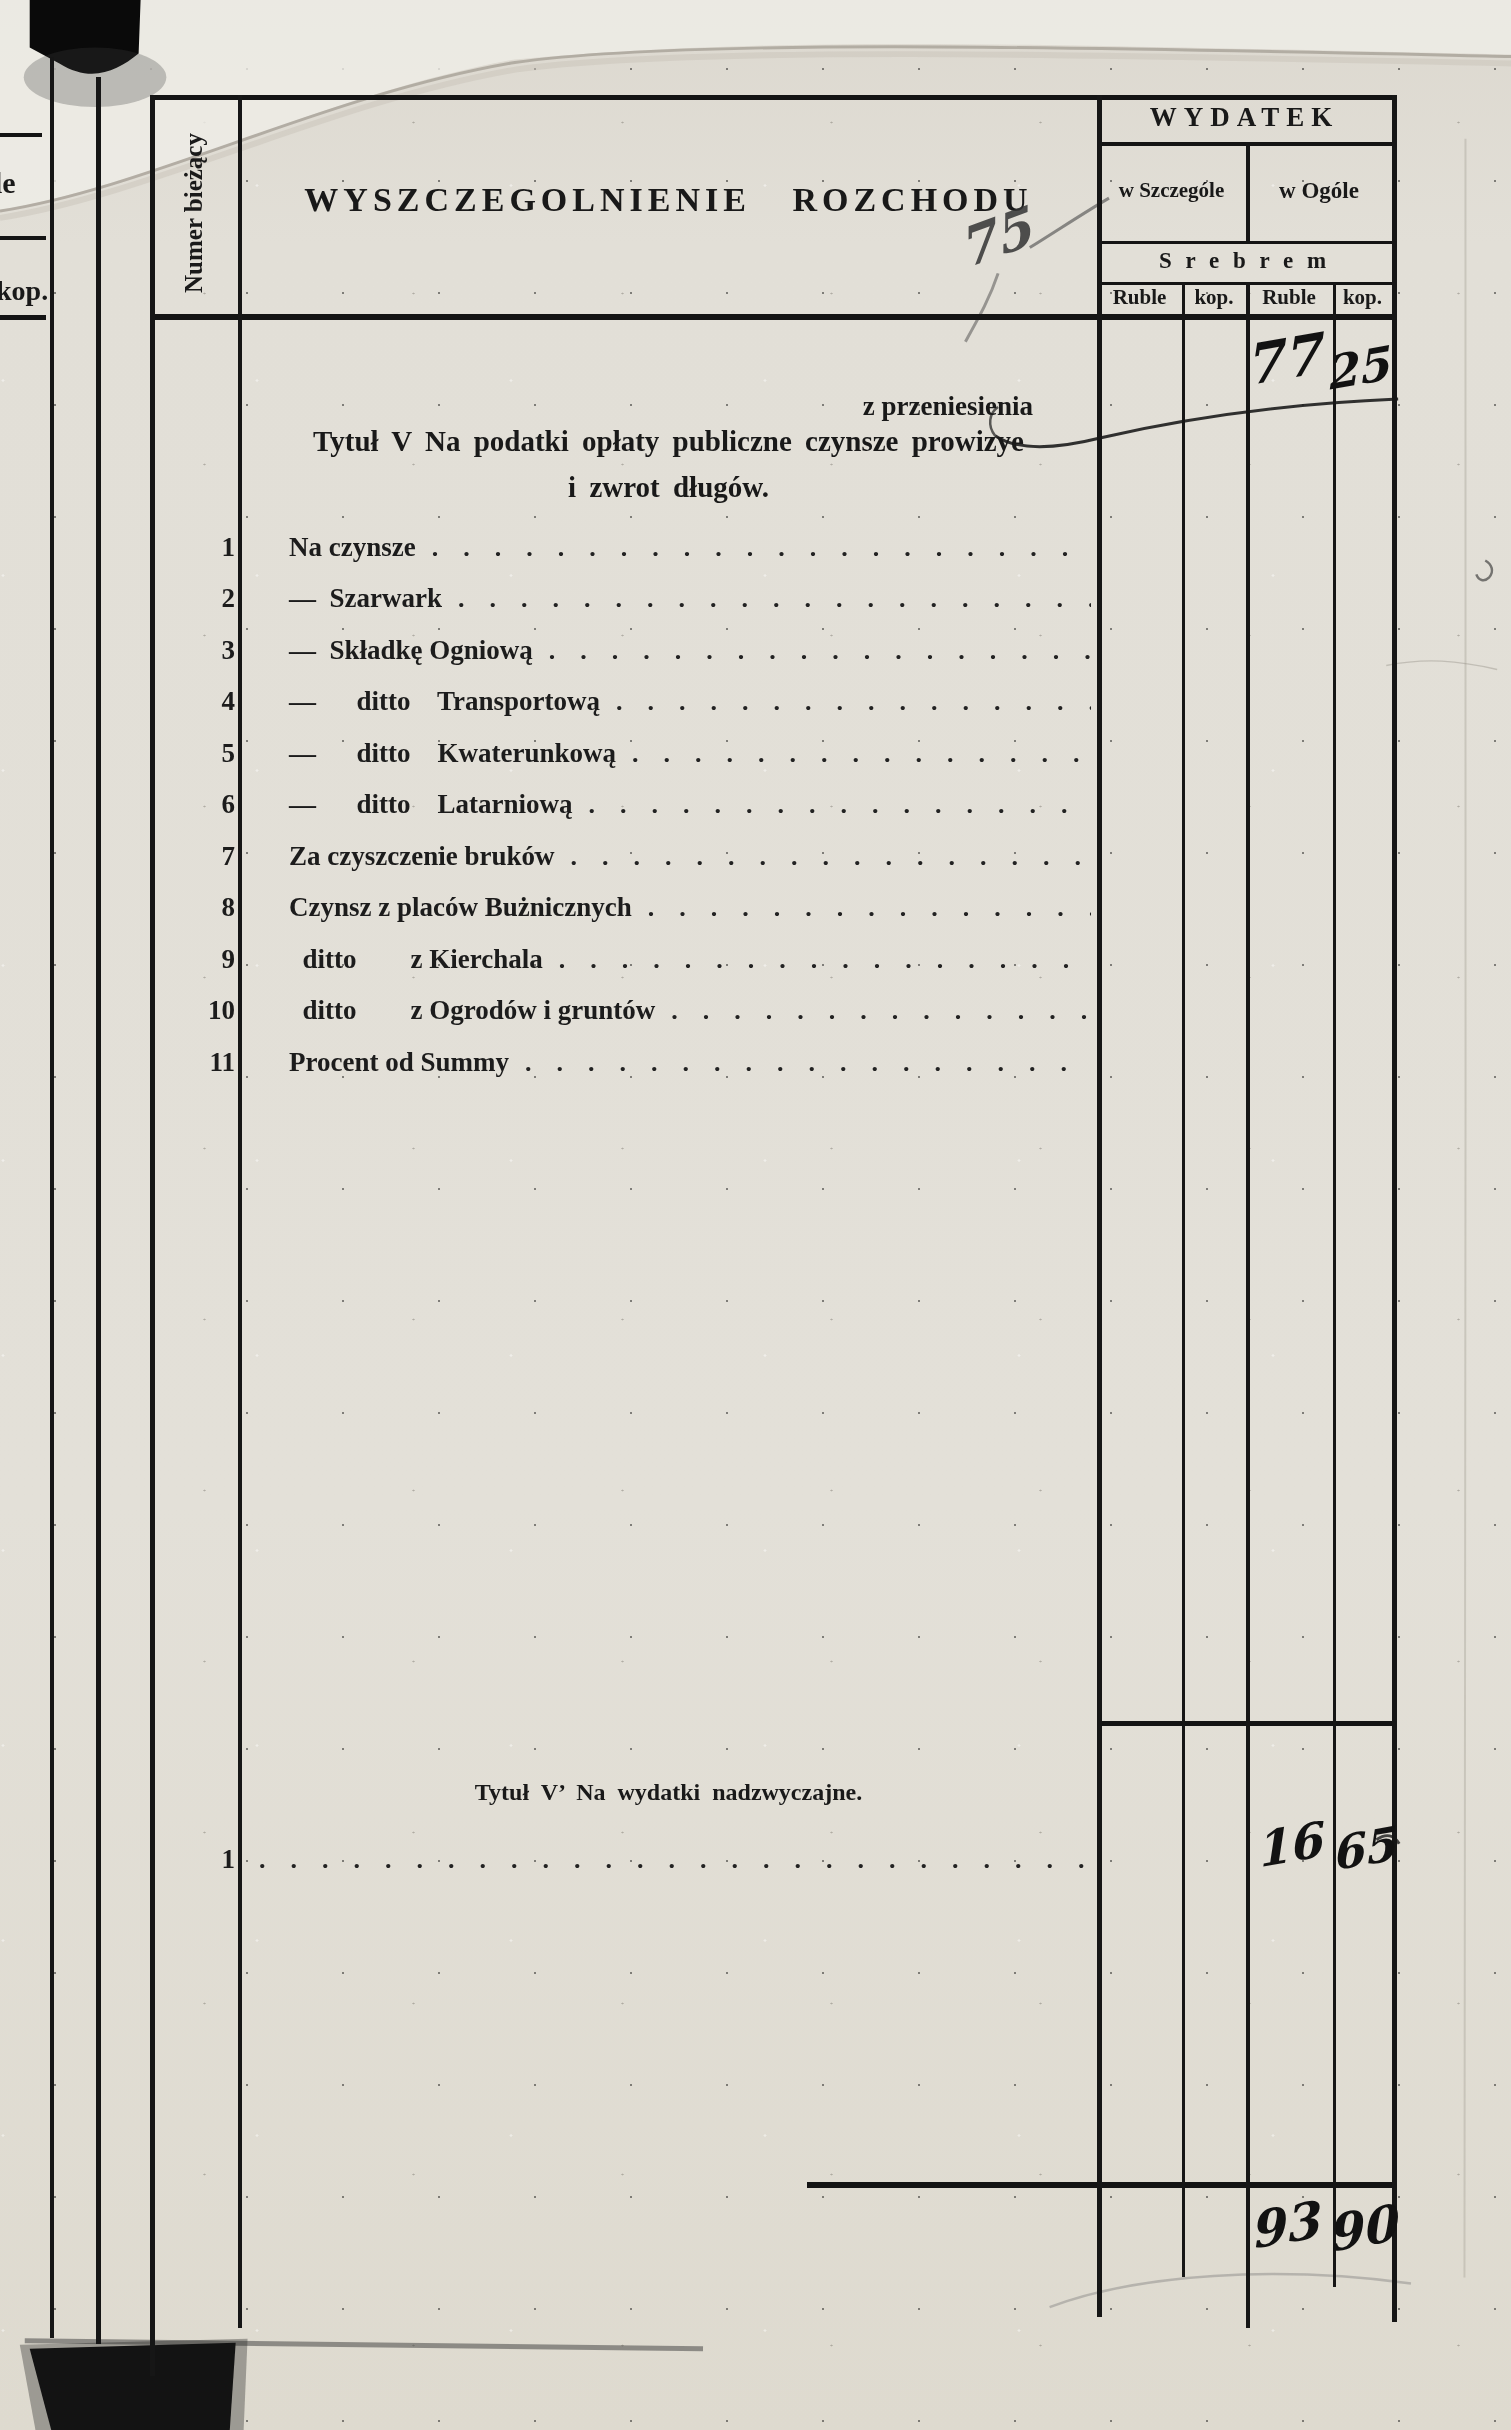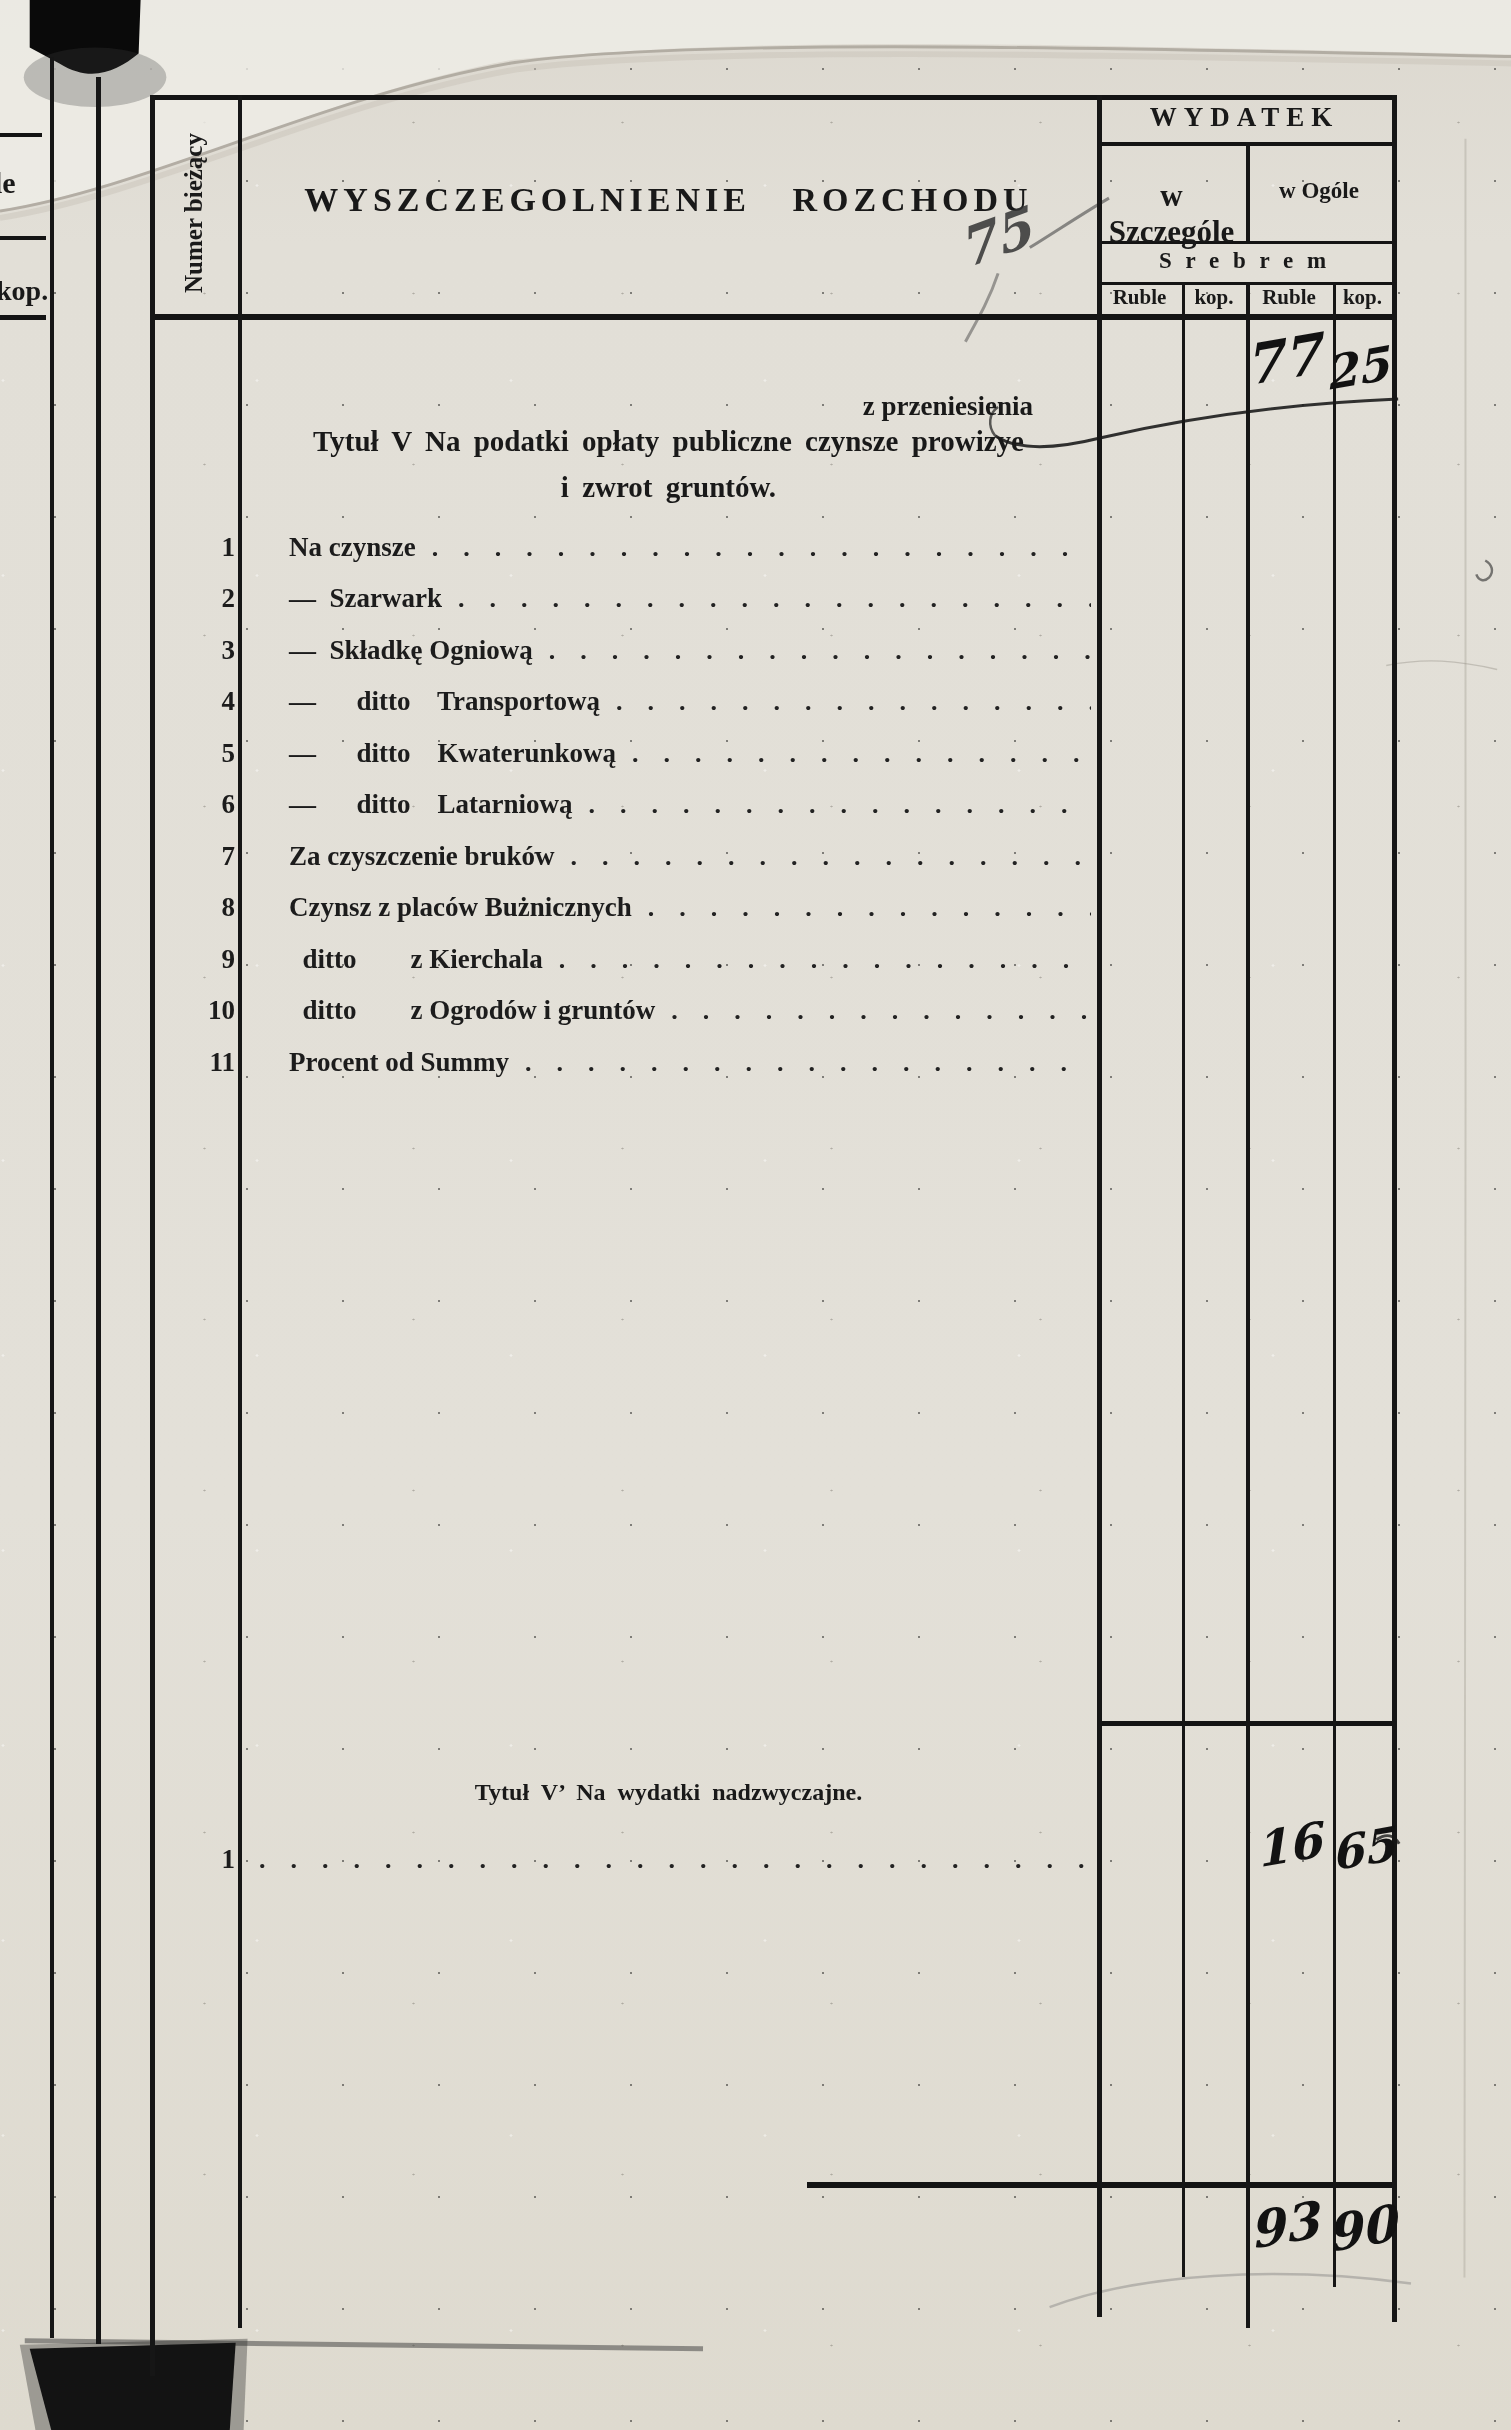--- a/index.html
+++ b/index.html
@@ -93,36 +93,36 @@
   <div class="vline" style="left:1097px;top:95px;width:5px;height:2222px;"></div>
   <div class="vline" style="left:1182px;top:283px;width:3px;height:1994px;"></div>
   <div class="vline" style="left:1246px;top:142px;width:4px;height:99px;"></div>
   <div class="vline" style="left:1246px;top:282px;width:4px;height:2046px;"></div>
   <div class="vline" style="left:1333px;top:283px;width:3px;height:2004px;"></div>
   <div class="vline" style="left:1392px;top:95px;width:5px;height:2227px;"></div>
 
   <div class="vertlabel" style="left:85px;top:198px;width:218px;height:30px;line-height:30px;font-size:25px;">Numer bieżący</div>
   <div class="print center" style="left:243px;top:181px;width:851px;font-size:34px;letter-spacing:5px;word-spacing:28px;">WYSZCZEGOLNIENIE ROZCHODU</div>
   <div class="print center" style="left:1097px;top:102px;width:295px;font-size:27px;letter-spacing:7px;">WYDATEK</div>
-  <div class="print center" style="left:1097px;top:178px;width:149px;font-size:31px;">w Szczególe</div>
+  <div class="print center" style="left:1097px;top:178px;width:149px;font-size:21px;">w Szczególe</div>
   <div class="print center" style="left:1246px;top:178px;width:146px;font-size:23px;">w Ogóle</div>
   <div class="print center" style="left:1097px;top:248px;width:295px;font-size:23px;letter-spacing:4px;">S r e b r e m</div>
   <div class="print center" style="left:1097px;top:285px;width:85px;font-size:21px;">Ruble</div>
   <div class="print center" style="left:1182px;top:285px;width:64px;font-size:21px;">kop.</div>
   <div class="print center" style="left:1246px;top:285px;width:86px;font-size:21px;">Ruble</div>
   <div class="print center" style="left:1333px;top:285px;width:59px;font-size:21px;">kop.</div>
 
   <div class="hw" style="left:945px;top:210px;width:109px;font-size:53px;color:#343434;opacity:.85;transform:rotate(-20deg) skewX(-10deg);">75</div>
 
   <div class="print right" style="left:686px;top:358px;width:347px;font-size:27px;">z przeniesienia</div>
   <div class="hw" style="left:1238px;top:331px;width:99px;font-size:55px;">77</div>
   <div class="hw" style="left:1329px;top:345px;width:61px;font-size:46px;">25</div>
 
   <div class="print center" style="left:243px;top:425px;width:851px;font-size:29px;word-spacing:6px;">Tytuł V  Na podatki opłaty publiczne czynsze prowizye</div>
-  <div class="print center" style="left:243px;top:471px;width:851px;font-size:29px;word-spacing:6px;">i zwrot gruntów.</div>
+  <div class="print center" style="left:243px;top:471px;width:851px;font-size:29px;word-spacing:6px;">i zwrot długów.</div>
 
   <div class="row" style="top:522px;">
     <span class="num">1</span>
       <span class="lbl">Na czynsze</span>
       <span class="dots">................................................</span>
   </div>
   <div class="row" style="top:573px;">
     <span class="num">2</span>
       <span class="lbl">—  Szarwark</span>
       <span class="dots">................................................</span>

